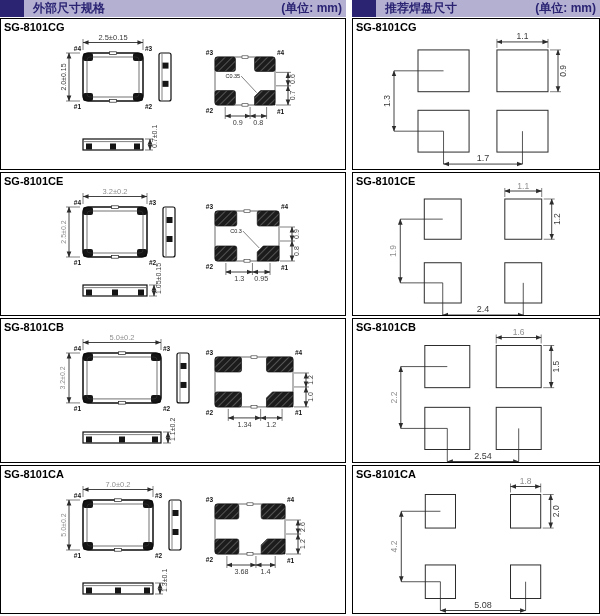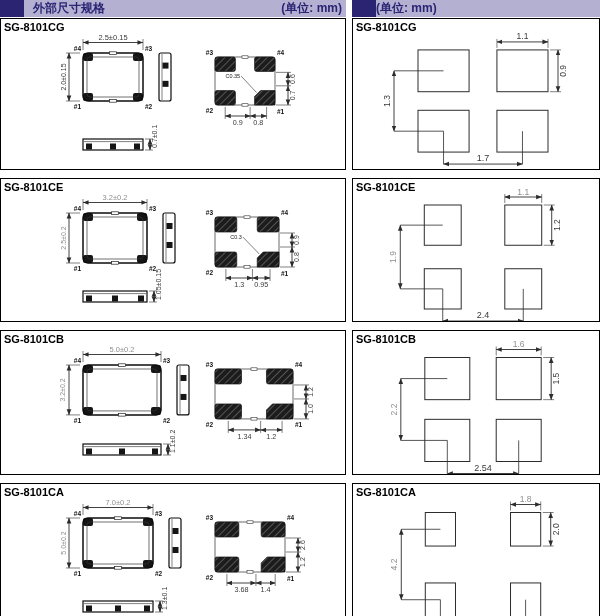--- a/index.html
+++ b/index.html
@@ -5,21 +5,21 @@
   html,body{margin:0;padding:0;background:#fff;}
   .page{position:relative;width:600px;height:616px;background:#fff;overflow:hidden;
         font-family:"Liberation Sans","DejaVu Sans",sans-serif;}
   .col{position:absolute;top:0;}
   .col-left{left:0;width:346px;}
   .col-right{left:352px;width:248px;}
   .hdr{display:flex;align-items:center;height:17px;background:#b4b0d2;margin-bottom:1px;}
   .hdr-accent{width:24px;height:17px;background:#2a2473;flex:0 0 auto;}
   .hdr-title{color:#2a2473;font-size:12px;font-weight:bold;padding-left:9px;flex:1 1 auto;}
   .hdr-unit{color:#2a2473;font-size:12px;font-weight:bold;padding-right:4px;}
-  .cell{position:relative;border:1px solid #000;background:#fff;box-sizing:border-box;margin-bottom:8px;}
+  .cell{position:relative;border:1px solid #000;background:#fff;box-sizing:border-box;margin-bottom:2px;}
   .cell:last-child{margin-bottom:13px;}
   .cell-title{position:absolute;left:3px;top:2px;font-size:11px;font-weight:bold;color:#000;z-index:2;}
   .cell svg{position:absolute;left:0;top:0;display:block;}
   svg text{font-family:"Liberation Sans","DejaVu Sans",sans-serif;}
 </style>
 </head>
 <body>
 
 <div class="page">
 
@@ -323,20 +323,21 @@
           <line x1="154" y1="128" x2="162" y2="128" stroke="#2c2c2c" stroke-width="0.6"></line>
           <line x1="159" y1="117" x2="159" y2="128" stroke="#2c2c2c" stroke-width="0.9" marker-start="url(#arp3)" marker-end="url(#arp3)"></line>
           <text x="166" y="126" font-size="7" fill="#3a3a3a" text-anchor="start" transform="rotate(-90 166 126)">1.3±0.1</text>
         </svg>
     </div>
   </div>
 
   <div class="col col-right">
     <div class="hdr">
       <span class="hdr-accent"></span>
+      <span class="hdr-title">推荐焊盘尺寸</span>
       <span class="hdr-unit">(单位: mm)</span>
     </div>
     <div class="cell" style="height:152px">
       <div class="cell-title">SG-8101CG</div>
       <svg width="246" height="150" viewBox="0 0 246 150">
           <defs>
             <marker id="arl0" viewBox="0 0 10 10" refX="9.5" refY="5" markerWidth="6.5" markerHeight="6.5" orient="auto-start-reverse">
               <path d="M0,1L10,5L0,9z" fill="#2c2c2c"></path>
             </marker>
             <pattern id="htl0" width="5" height="5" patternUnits="userSpaceOnUse" patternTransform="rotate(45)">

